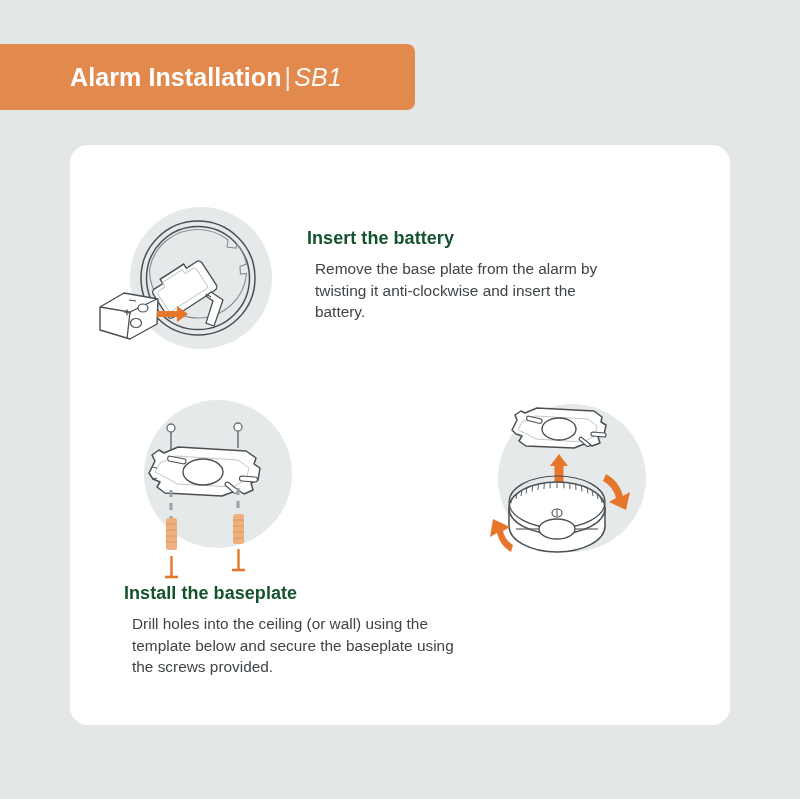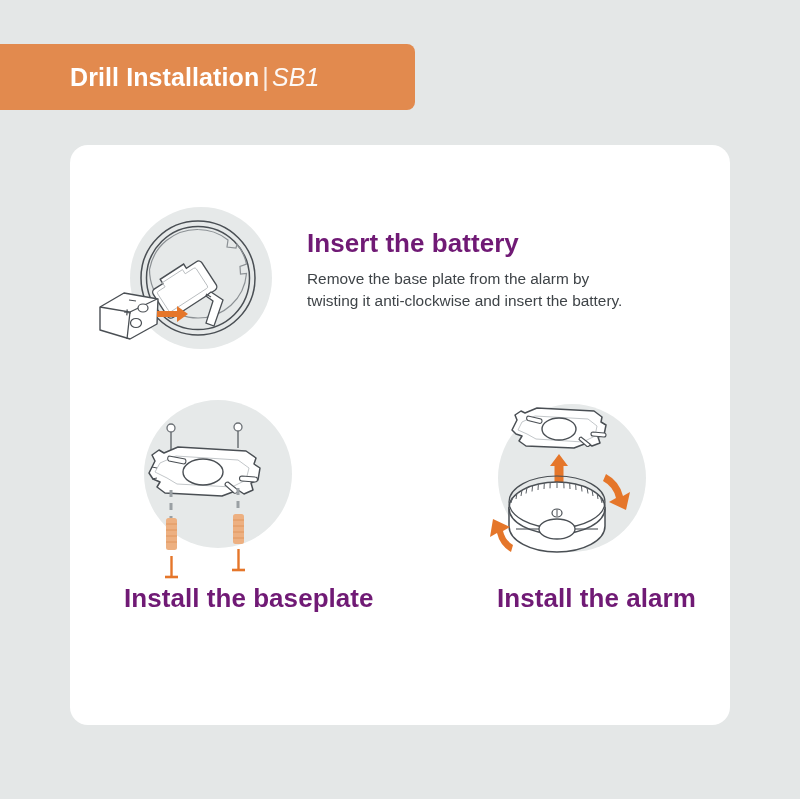--- a/index.html
+++ b/index.html
@@ -58,32 +58,32 @@
     height: 580px;
     background: #ffffff;
     border-radius: 18px;
   }
 
   
   .step {
     position: absolute;
   }
   .step-heading {
-    color: #701a75;
-    font-size: 26px;
+    color: #14532d;
+    font-size: 18px;
     font-weight: bold;
     margin: 0 0 9px 0;
     letter-spacing: 0.05px;
     white-space: nowrap;
   }
   .step-body {
     color: #3f4448;
     font-size: 15.4px;
     line-height: 21.5px;
-    margin: 0;
+    margin: 8px;
   }
 
   
   #step-battery {
     left: 307px;
     top: 228px;
     width: 330px;
   }
   
   #step-baseplate {
@@ -106,21 +106,21 @@
   #art-baseplate { left: 118px; top: 396px; width: 200px; height: 185px; }
   #art-alarm { left: 480px; top: 396px; width: 185px; height: 175px; }
 
   .art svg { display: block; width: 100%; height: 100%; }
 </style>
 </head>
 <body>
 
 <div class="banner">
   <div class="banner-title">
-    <span class="strong">Drill Installation</span><span class="sep">|</span><span class="model">SB1</span>
+    <span class="strong">Alarm Installation</span><span class="sep">|</span><span class="model">SB1</span>
   </div>
 </div>
 
 <div class="card"></div>
 
 <div class="art" id="art-battery">
   <svg viewBox="0 0 200 165" xmlns="http://www.w3.org/2000/svg">
 
     <circle cx="117" cy="82" r="71" fill="#e6e9e9"></circle>
 
@@ -309,17 +309,17 @@
   </svg>
 </div>
 
 <div class="step" id="step-battery">
   <h2 class="step-heading">Insert the battery</h2>
   <p class="step-body">Remove the base plate from the alarm by twisting it anti-clockwise and insert the battery.</p>
 </div>
 
 <div class="step" id="step-baseplate">
   <h2 class="step-heading">Install the baseplate</h2>
+  <p class="step-body">Drill holes into the ceiling (or wall) using the template below and secure the baseplate using the screws provided.</p>
 </div>
 
 <div class="step" id="step-alarm">
-  <h2 class="step-heading">Install the alarm</h2>
 </div>
 
 </body></html>

